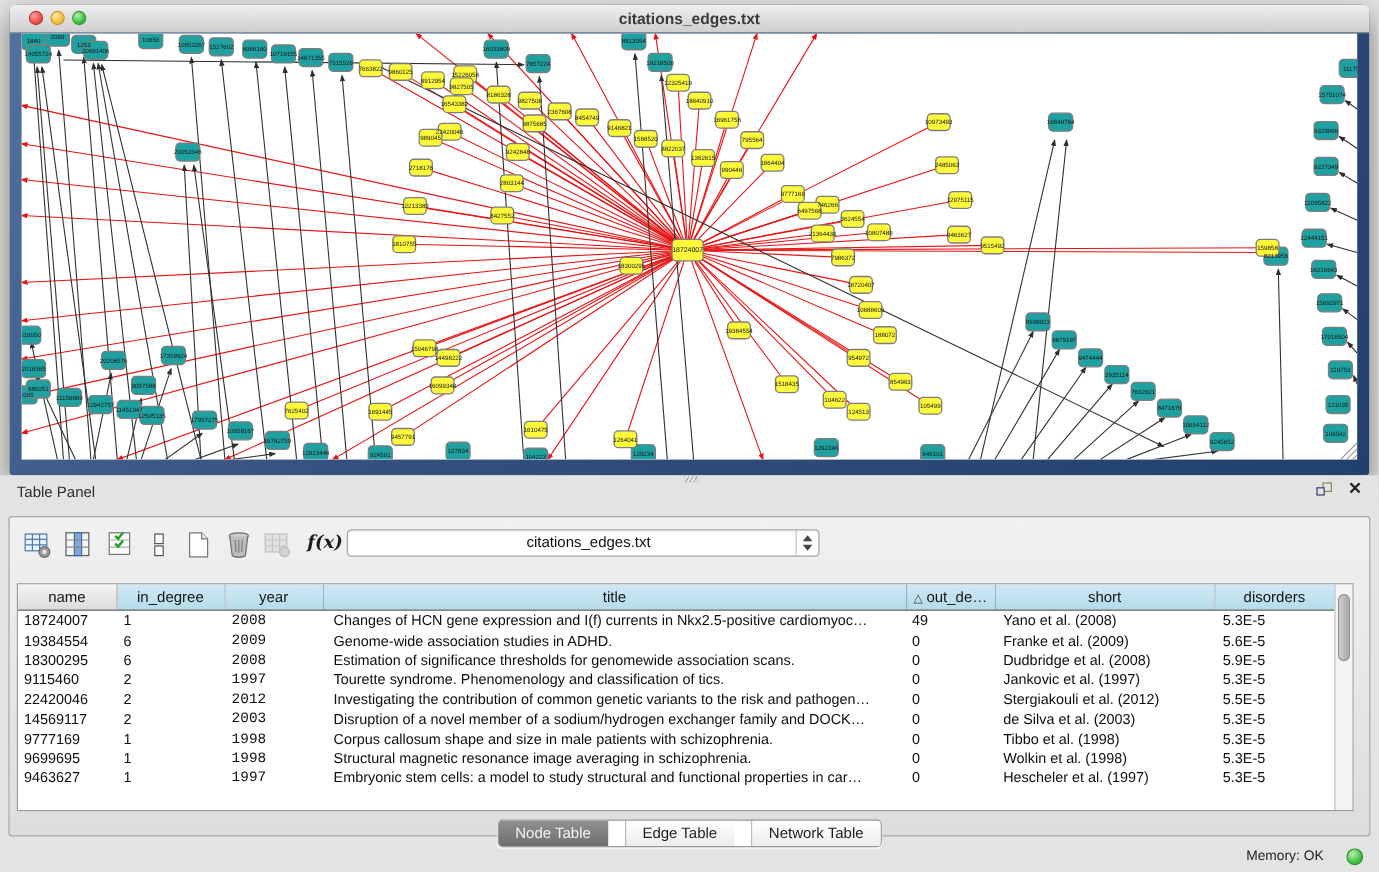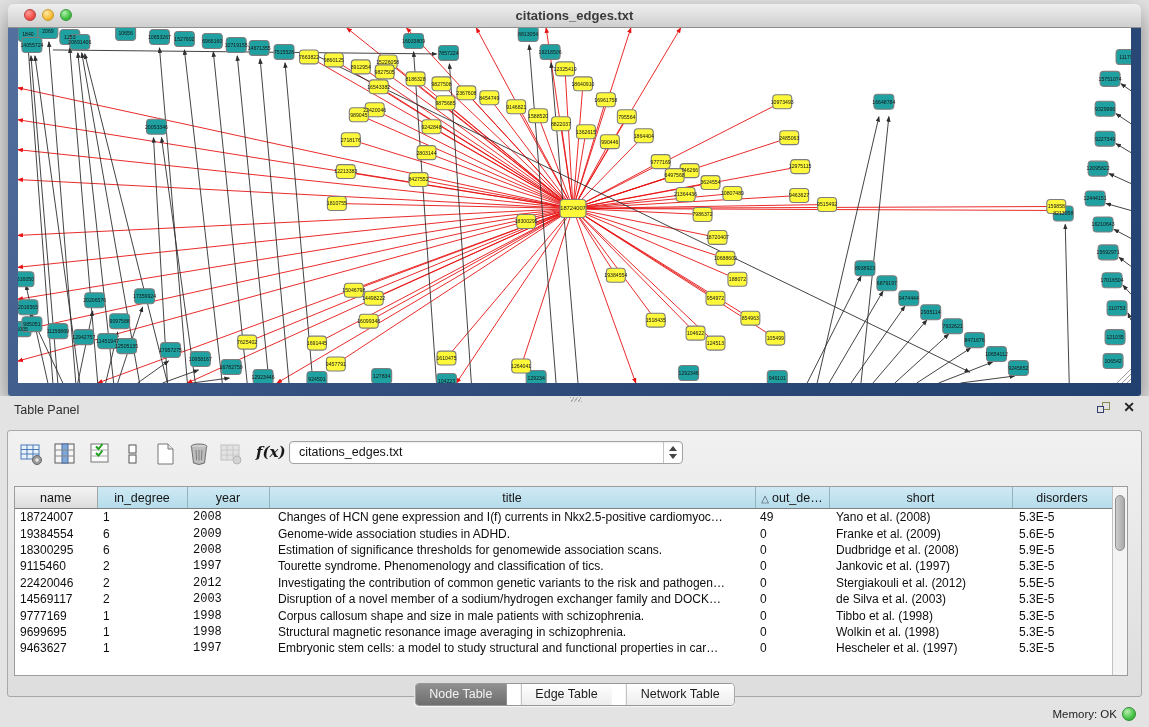--- a/index.html
+++ b/index.html
@@ -33,21 +33,21 @@
   .float-btn{position:absolute;right:38px;top:6px;width:14px;height:13px;cursor:pointer;}
   .float-btn .sq1{position:absolute;left:5px;top:0;width:8px;height:8px;border:1.5px solid #8a8a55;box-sizing:border-box;}
   .float-btn .sq2{position:absolute;left:0;top:4px;width:7px;height:7px;border:1.5px solid #333f6e;box-sizing:border-box;background:#e3e3e3;}
   .close-btn{position:absolute;right:14px;top:3px;font-size:14px;font-weight:bold;color:#222;cursor:pointer;}
 
   .inner-panel{position:absolute;left:7px;top:34px;width:1135px;height:267px;
     background:linear-gradient(#f1f1f1,#dddddd);
     border:1px solid #a8a8a8;border-radius:3px;box-sizing:border-box;}
 
   
-  .toolbar{position:absolute;left:0;top:0;right:0;height:46px;}
+  .toolbar{position:absolute;left:0;top:0;right:0;height:46px;text-align:center;}
   .tb-btn{position:absolute;top:10px;width:26px;height:26px;cursor:pointer;}
   .tb-btn svg{display:block;width:100%;height:100%;}
   .fx{position:absolute;left:248px;top:12px;font-size:15px;color:#1a1a1a;
     font-family:"DejaVu Serif",serif;font-style:italic;font-weight:bold;cursor:pointer;}
   .dropdown{position:absolute;left:281px;top:10px;width:394px;height:23px;background:#ffffff;
     border:1px solid #a3a3a3;border-radius:4px;box-sizing:border-box;
     font-size:12.5px;color:#111;line-height:21px;padding-left:9px;cursor:pointer;
     box-shadow:inset 0 1px 2px rgba(0,0,0,.08);}
   .dd-arrows{position:absolute;right:0;top:0;bottom:0;width:18px;border-left:1px solid #c4c4c4;}
   .dd-arrows i{position:absolute;left:5px;width:0;height:0;border-left:4px solid transparent;border-right:4px solid transparent;}
@@ -78,21 +78,21 @@
   .tab-bar{position:absolute;left:50%;transform:translateX(-50%);top:252px;height:21px;
     display:inline-flex;border:1px solid #979797;border-radius:4px;overflow:hidden;
     background:#fff;box-shadow:0 1px 1px rgba(255,255,255,.7);gap:14px;}
   .tab{padding:0 14px;line-height:21px;font-size:12.5px;color:#1c1c1c;cursor:pointer;
     background:linear-gradient(#ffffff,#ededed);border-left:1px solid #b9b9b9;}
   .tab:first-child{border-left:none;}
   .tab.active{background:linear-gradient(#909090,#6e6e6e);color:#f3f3f3;}
 
   
   .statusbar{position:absolute;left:0;right:0;bottom:0;height:26px;}
-  .mem-label{position:absolute;right:32px;top:7px;font-size:11.5px;color:#1e1e1e;}
+  .mem-label{position:absolute;right:46px;top:7px;font-size:11.5px;color:#1e1e1e;}
   .mem-dot{position:absolute;right:13px;top:6px;width:14px;height:14px;border-radius:50%;
     background:radial-gradient(circle at 35% 30%,#b8f0b0,#46c246 60%,#2a9e2e);
     border:1px solid #2f8a33;box-sizing:border-box;cursor:pointer;}
 </style>
 </head>
 <body>
 
 <div id="app">
 
   <div class="net-window">

